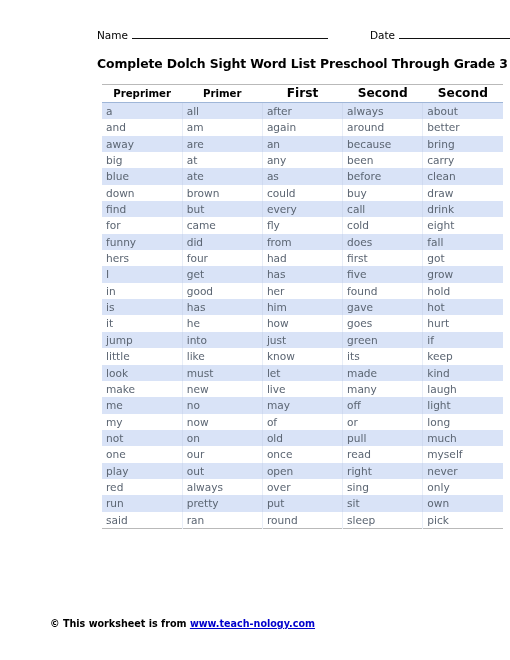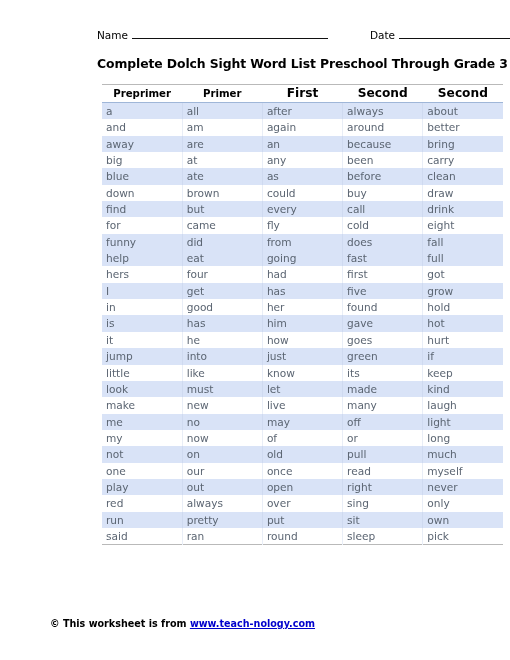--- a/index.html
+++ b/index.html
@@ -223,27 +223,20 @@
             <td>cold</td>
             <td>eight</td>
           </tr>
           <tr class="alt">
             <td>funny</td>
             <td>did</td>
             <td>from</td>
             <td>does</td>
             <td>fall</td>
           </tr>
-          <tr class="alt">
-            <td>help</td>
-            <td>eat</td>
-            <td>going</td>
-            <td>fast</td>
-            <td>full</td>
-          </tr>
           <tr>
             <td>hers</td>
             <td>four</td>
             <td>had</td>
             <td>first</td>
             <td>got</td>
           </tr>
           <tr class="alt">
             <td>I</td>
             <td>get</td>

